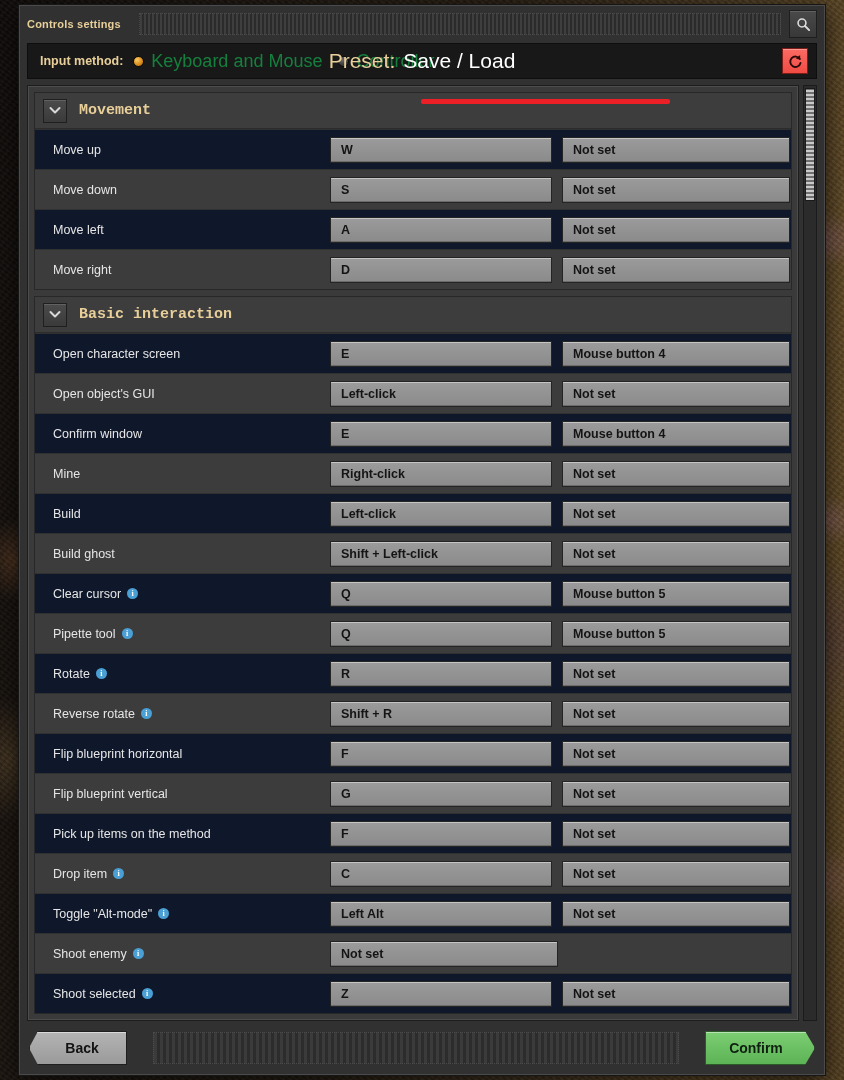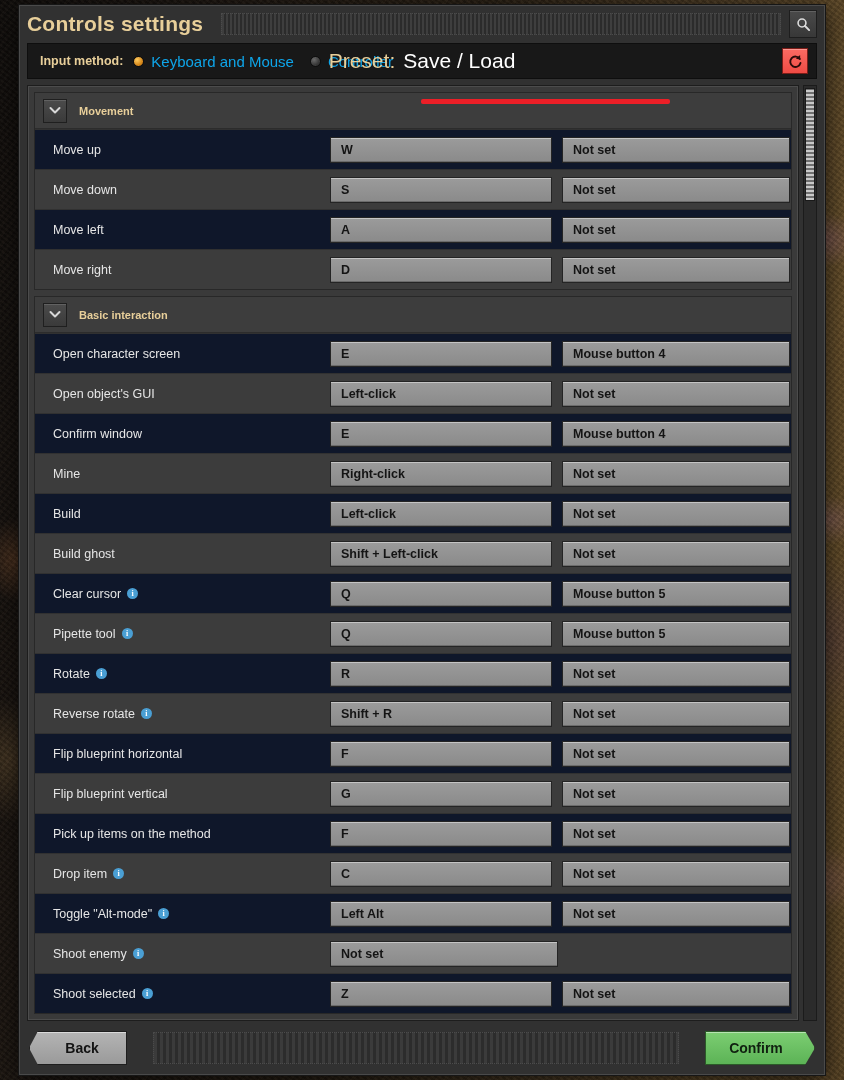--- a/index.html
+++ b/index.html
@@ -55,21 +55,21 @@
   
   #titlebar {
     height: 38px;
     display: flex; align-items: center;
     padding: 0 8px 0 8px;
     flex: 0 0 auto;
     position: relative;
   }
   #title-text {
     color: #e8cf9a;
-    font-size: 21px;
+    font-size: 11px;
     font-weight: bold;
     letter-spacing: .2px;
     white-space: nowrap;
     padding-right: 10px;
   }
   #drag-handle {
     flex: 1 1 auto;
     height: 22px;
     margin: 0 8px;
     background-image: repeating-linear-gradient(90deg,
@@ -110,21 +110,21 @@
   }
   .radio-dot {
     width: 11px; height: 11px; border-radius: 50%;
     background: radial-gradient(circle at 35% 32%, #6a6a6a, #2e2e2e 70%);
     border: 1px solid #0d0d0d;
     box-shadow: 0 0 0 1px rgba(255,255,255,.06) inset;
   }
   .radio-dot.on {
     background: radial-gradient(circle at 35% 32%, #ffcb5e, #d07f11 68%, #8a4f06 100%);
   }
-  .radio-label { color: #0ea5e9; font-size: 15px; }
+  .radio-label { color: #15803d; font-size: 18px; }
   #preset-block {
     position: absolute;
     left: 0; right: 0;
     display: flex; align-items: center; justify-content: center;
     pointer-events: none;
   }
   #preset-inner { display: flex; align-items: baseline; gap: 8px; pointer-events: auto; }
   #preset-key { color: #e8cf9a; font-size: 21px; }
   #preset-value { color: #ffffff; font-size: 21px; }
   #reset-btn {
@@ -202,22 +202,23 @@
     width: 24px; height: 24px;
     background: linear-gradient(#4b4b4b, #3a3a3a);
     border: 1px solid #1f1f1f;
     box-shadow: 0 1px 0 rgba(255,255,255,.13) inset;
     display: flex; align-items: center; justify-content: center;
     cursor: pointer;
     margin-right: 12px;
   }
   .section-title {
     color: #e8cf9a;
-    font-size: 11px;
+    font-size: 15px;
     font-weight: bold;
+    font-family: Liberation Mono, monospace;
   }
 
   
   .row {
     height: 40px;
     display: flex; align-items: center;
     border-top: 1px solid #313131;
     background: #0f172a;
     padding: 0 8px 0 0;
   }

